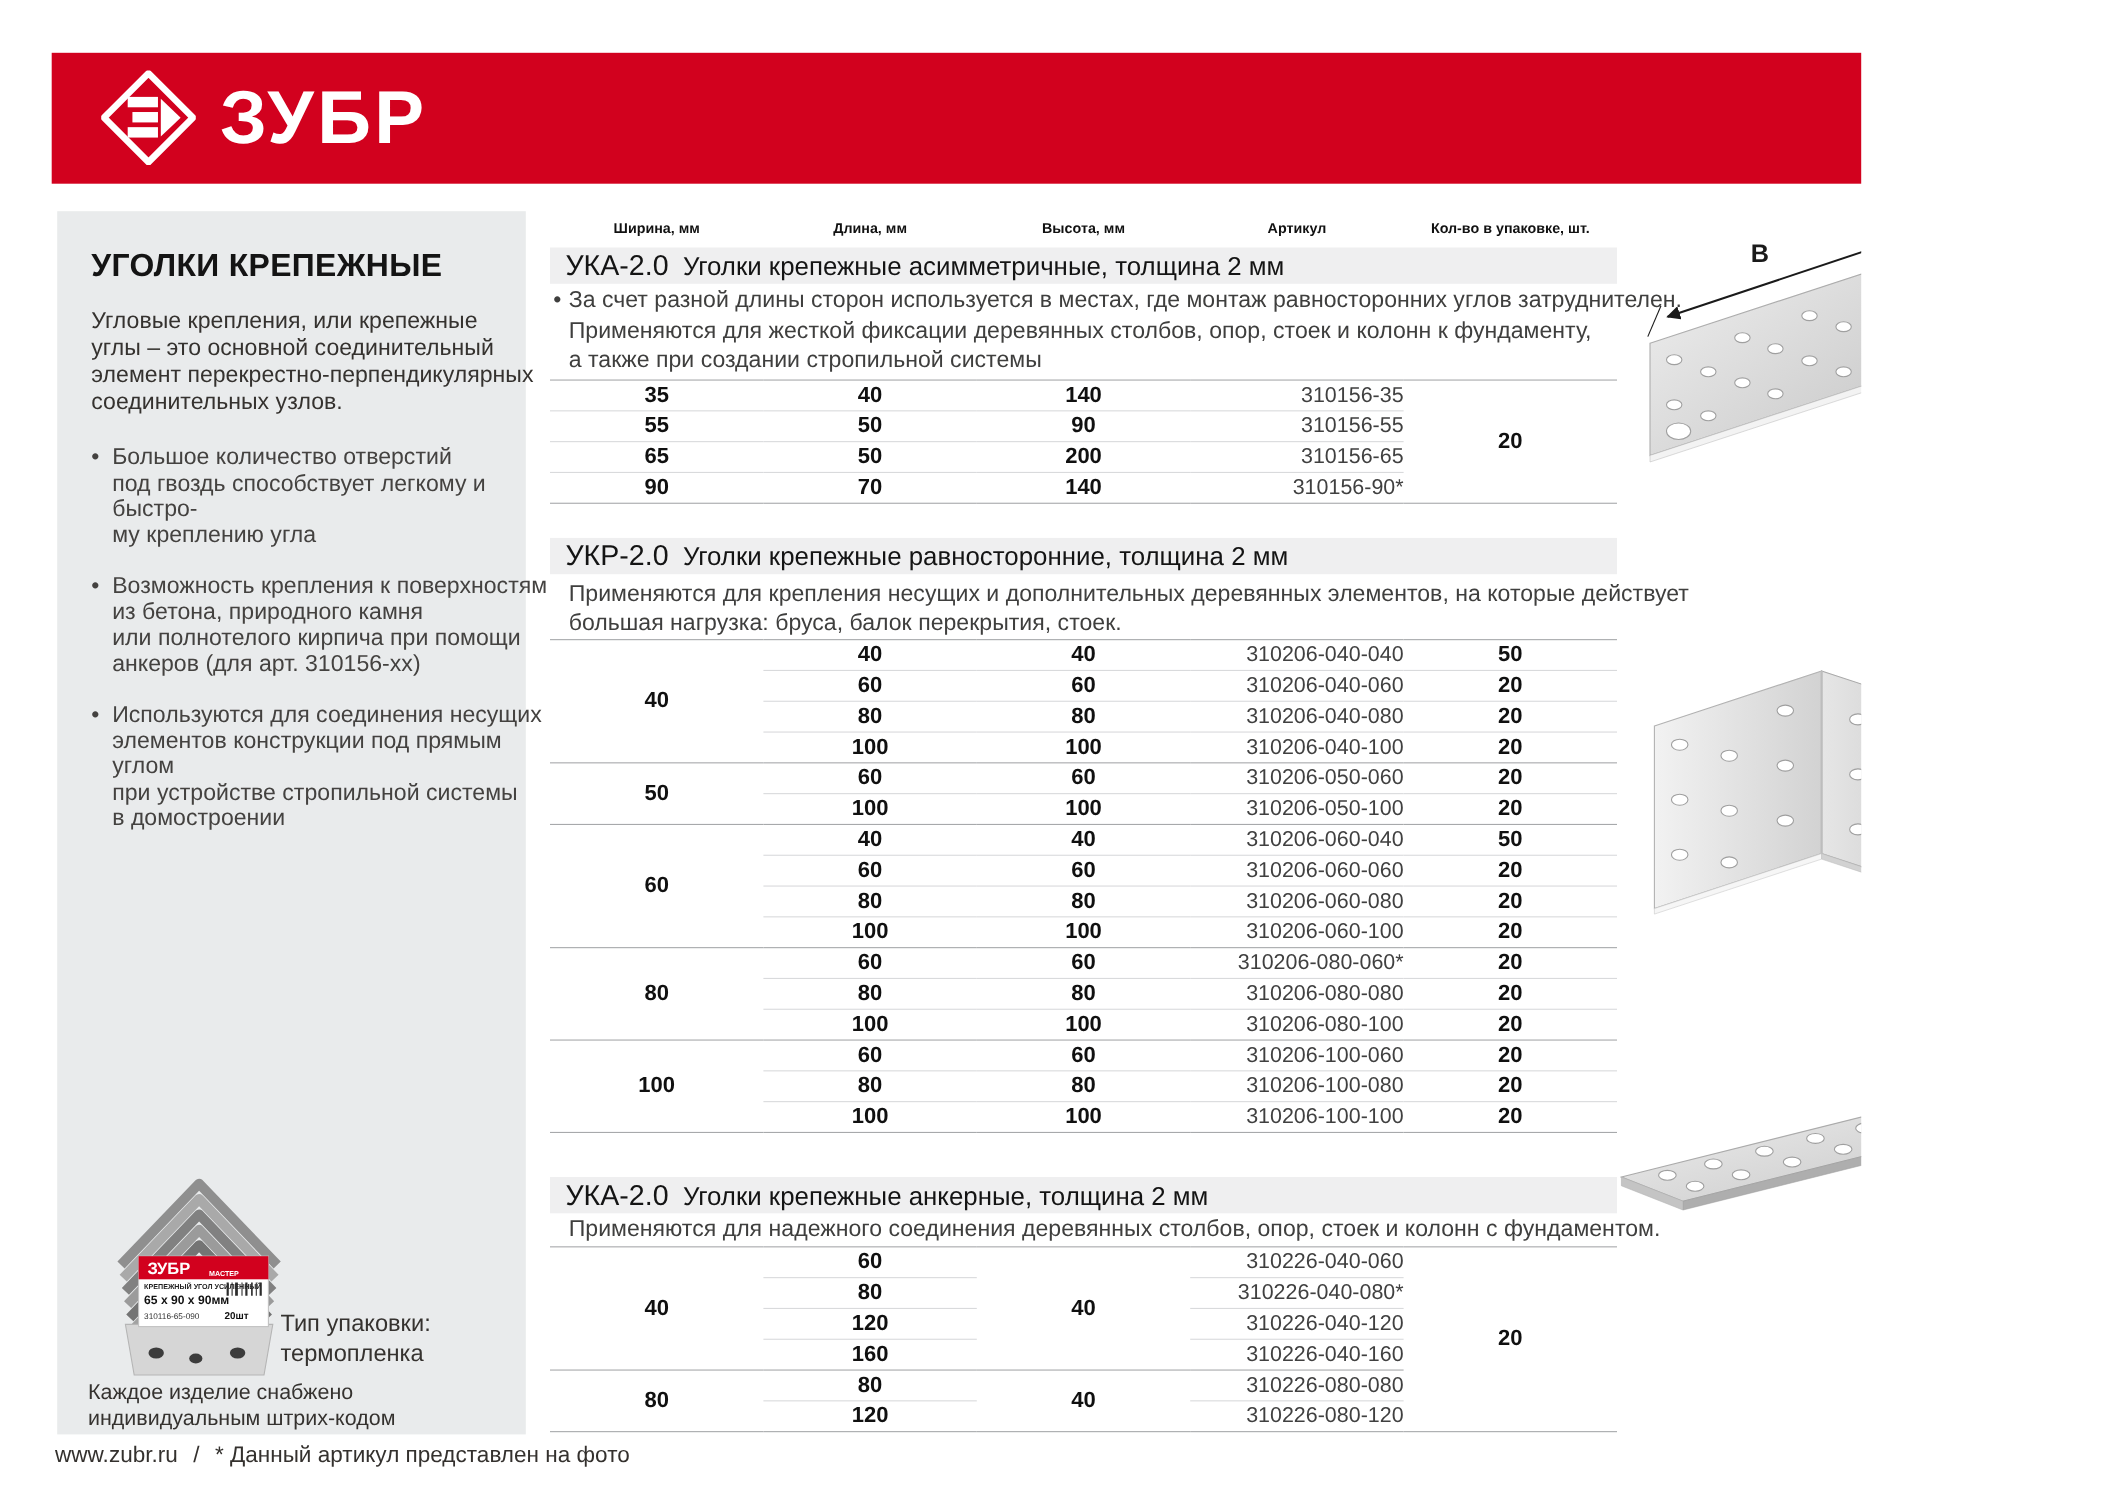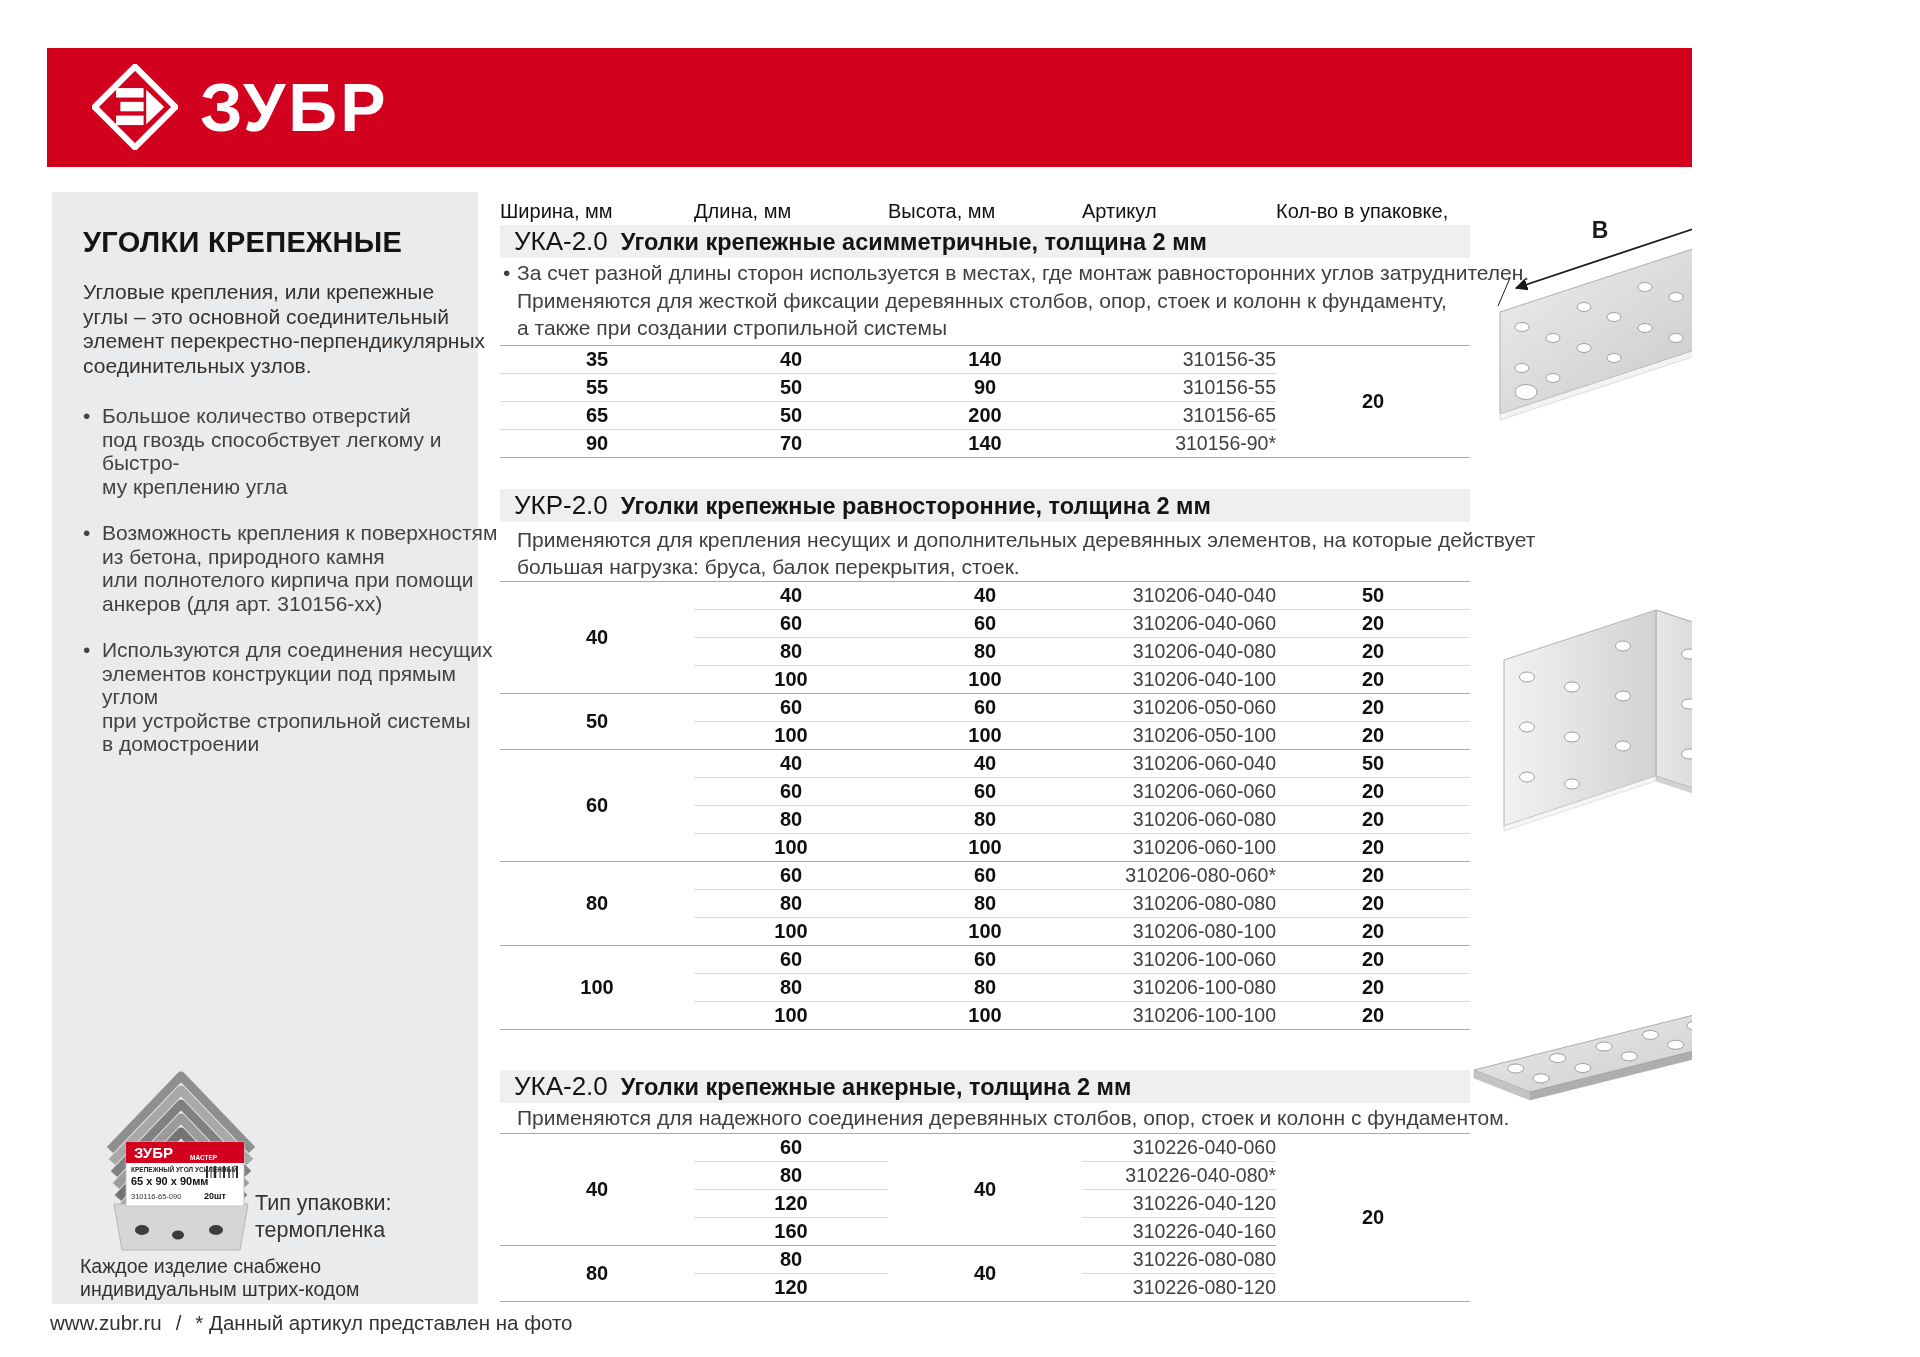--- a/index.html
+++ b/index.html
@@ -28,24 +28,24 @@
   .pre{white-space:pre-line;}
   .sb-bullets{position:absolute;left:31px;top:212px;width:430px;}
   .bullet-item{display:flex;margin-bottom:23px;font-size:21px;line-height:23.5px;color:#444240;}
   .bullet-item .dot{width:19px;flex:0 0 19px;font-size:21px;color:#444240;}
   .sb-pack-svg{position:absolute;left:22px;top:862px;}
   .sb-packaging{position:absolute;left:203px;top:998px;font-size:21.5px;line-height:27px;color:#35322f;}
   .sb-barcode-note{position:absolute;left:28px;top:1063px;font-size:19.5px;color:#35322f;}
 
   
   .col-headers{position:absolute;left:500px;top:200px;width:970px;display:flex;}
-  .col-headers span{width:194px;text-align:left;font-size:20px;font-weight:normal;color:#111;}
+  .col-headers span{width:194px;text-align:center;font-size:13px;font-weight:bold;color:#111;}
   .section-bar{position:absolute;left:500px;width:970px;height:33px;background:var(--bar-bg);line-height:33px;padding-left:14px;}
   .sec-code{font-size:26px;font-weight:normal;color:var(--txt-dark);}
-  .sec-name{font-size:23.5px;font-weight:bold;color:var(--txt-dark);margin-left:13px;}
+  .sec-name{font-size:23.5px;font-weight:normal;color:var(--txt-dark);margin-left:13px;}
   .desc{position:absolute;font-size:21px;color:var(--txt);line-height:26.5px;}
   .bullet-line{display:flex;}
   .bullet-line .dot2{width:14px;flex:0 0 14px;}
 
   table.spec-table{position:absolute;left:500px;border-collapse:collapse;table-layout:fixed;width:970px;}
   .spec-table td{height:28px;text-align:center;vertical-align:middle;padding:0;font-size:20px;}
   .spec-table tr:first-child > td{border-top:1.5px solid var(--line-dark);}
   .spec-table td.num{font-weight:bold;color:#101010;}
   .spec-table td.art{text-align:right;padding-left:16px;font-weight:normal;color:#404040;font-size:19.5px;}
   .spec-table td.rl{border-bottom:1px solid var(--line-light);}

